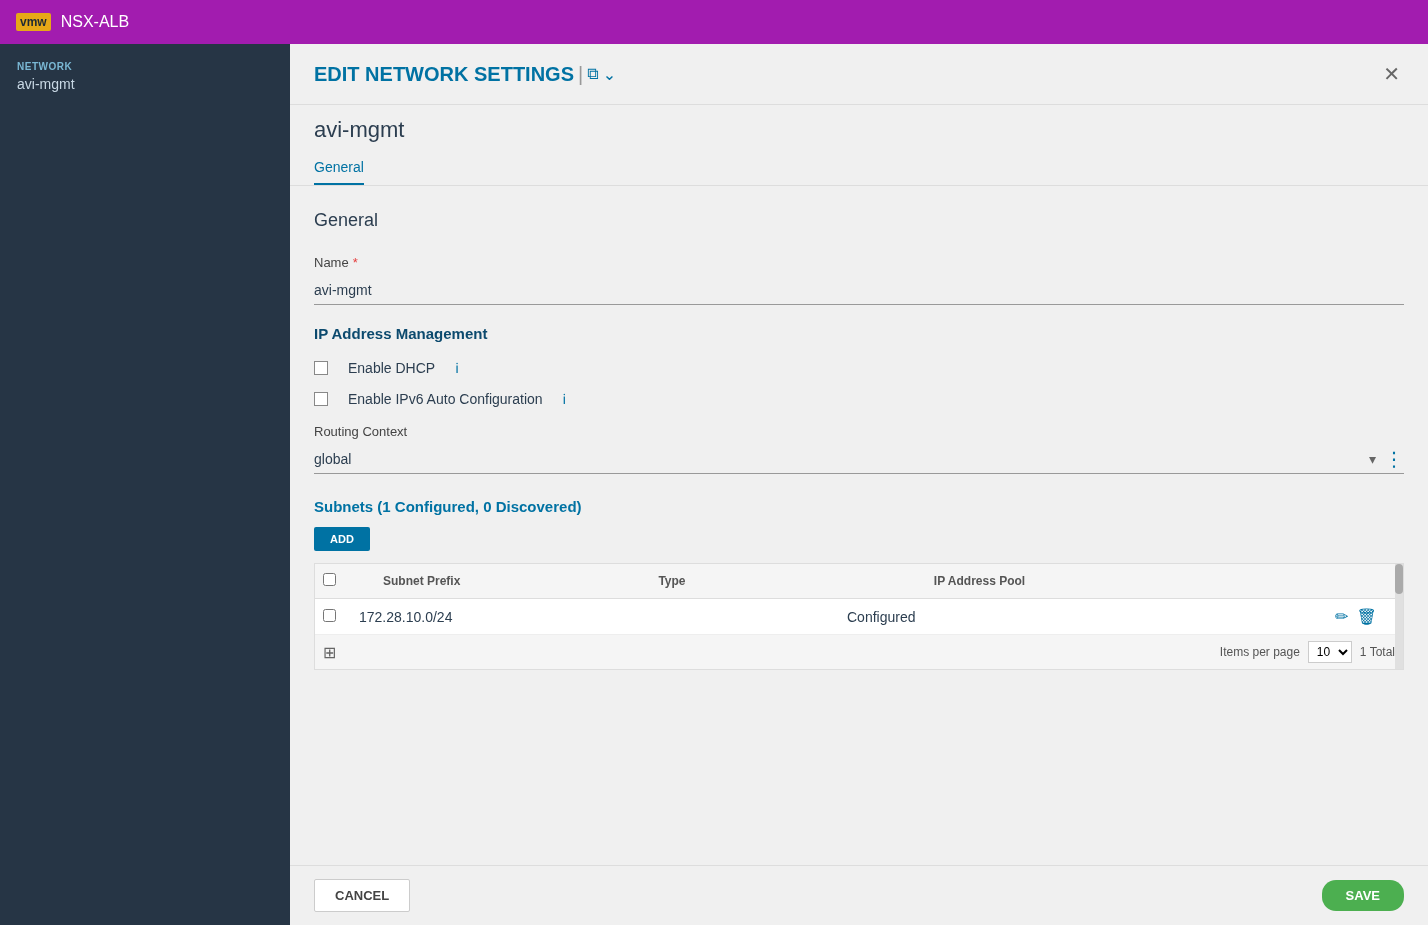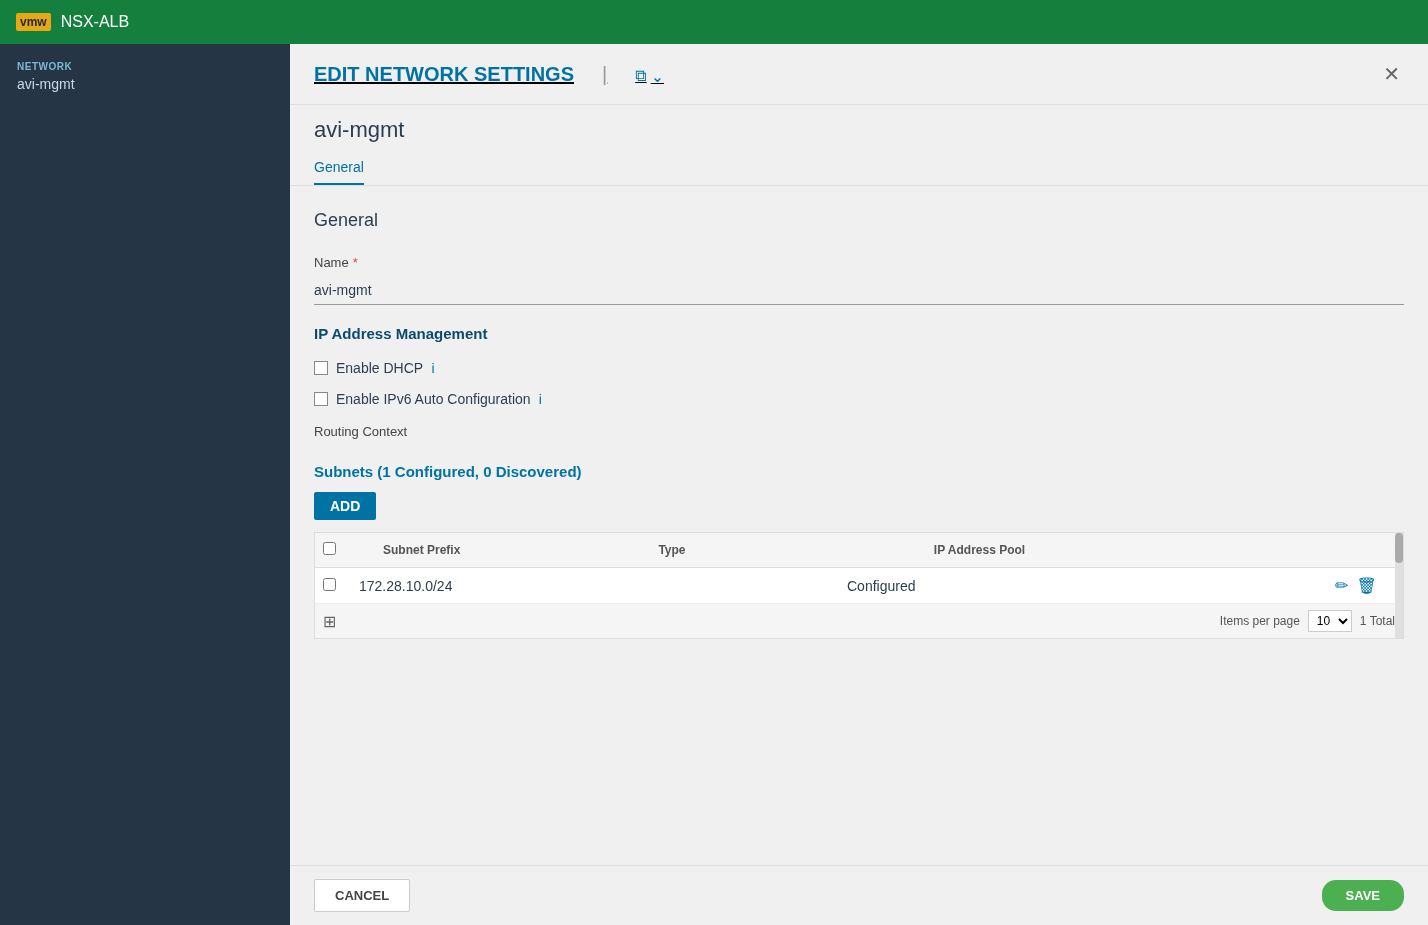--- a/index.html
+++ b/index.html
@@ -1,20 +1,20 @@
 <!DOCTYPE html>
 <html><head>
   <meta charset="utf-8">
   <style>
     * { box-sizing: border-box; margin: 0; padding: 0; }
     body { font-family: Arial, sans-serif; background: #1e2a35; width: 1428px; height: 925px; overflow: hidden; position: relative; }
 
     
     .topbar {
-      background: #15803d;
+      background: #a21caf;
       height: 44px;
       display: flex;
       align-items: center;
       padding: 0 16px;
     }
     .topbar-logo {
       background: #e6a817;
       color: #1e2a35;
       font-weight: bold;
       font-size: 12px;
@@ -65,23 +65,22 @@
     .modal-header {
       background: #f0f0f0;
       padding: 16px 24px;
       display: flex;
       align-items: center;
       justify-content: space-between;
       border-bottom: 1px solid #ddd;
     }
     .modal-header-left {
       display: flex;
-      align-items: flex-end;
-      gap: 28px;
-      text-decoration: underline;
+      align-items: center;
+      gap: 4px;
     }
     .modal-header-title {
       color: #0072a3;
       font-size: 20px;
       font-weight: 600;
     }
     .modal-header-divider {
       color: #999;
       font-size: 20px;
     }
@@ -182,21 +181,21 @@
       color: #0c4a6e;
       font-size: 15px;
       font-weight: 600;
       margin-bottom: 16px;
     }
 
     
     .checkbox-row {
       display: flex;
       align-items: center;
-      gap: 8px;
+      gap: 20px;
       margin-bottom: 12px;
     }
     .checkbox-box {
       width: 14px;
       height: 14px;
       border: 1px solid #888;
       background: #fff;
       flex-shrink: 0;
     }
     .checkbox-label {
@@ -254,21 +253,21 @@
       color: #0072a3;
       font-size: 15px;
       font-weight: 600;
       margin-bottom: 12px;
     }
     .add-btn {
       background: #0072a3;
       color: #fff;
       border: none;
       padding: 6px 16px;
-      font-size: 14px;
+      font-size: 11px;
       font-weight: bold;
       cursor: pointer;
       text-transform: uppercase;
       margin-bottom: 12px;
       border-radius: 2px;
     }
 
     
     .table-container {
       border: 1px solid #ddd;
@@ -438,20 +437,27 @@
       </div>
 
       <div class="checkbox-row">
         <div class="checkbox-box"></div>
         <span class="checkbox-label">Enable IPv6 Auto Configuration</span>
         <span class="info-icon">ℹ</span>
       </div>
 
       <div class="routing-section">
         <div class="routing-label">Routing Context</div>
+        <div class="routing-select-row">
+          <select class="routing-select">
+            <option>global</option>
+          </select>
+          <span class="routing-chevron">▾</span>
+          <span class="routing-more">⋮</span>
+        </div>
       </div>
 
       <div class="subnets-section">
         <div class="subnets-title">Subnets (1 Configured, 0 Discovered)</div>
         <button class="add-btn">ADD</button>
 
         
         <div class="table-container">
 
           <div class="table-header">

